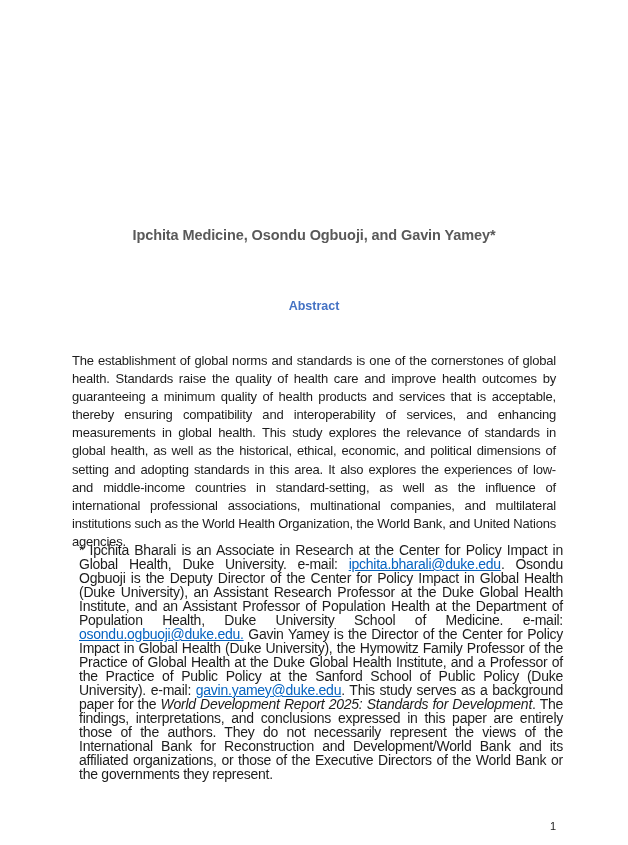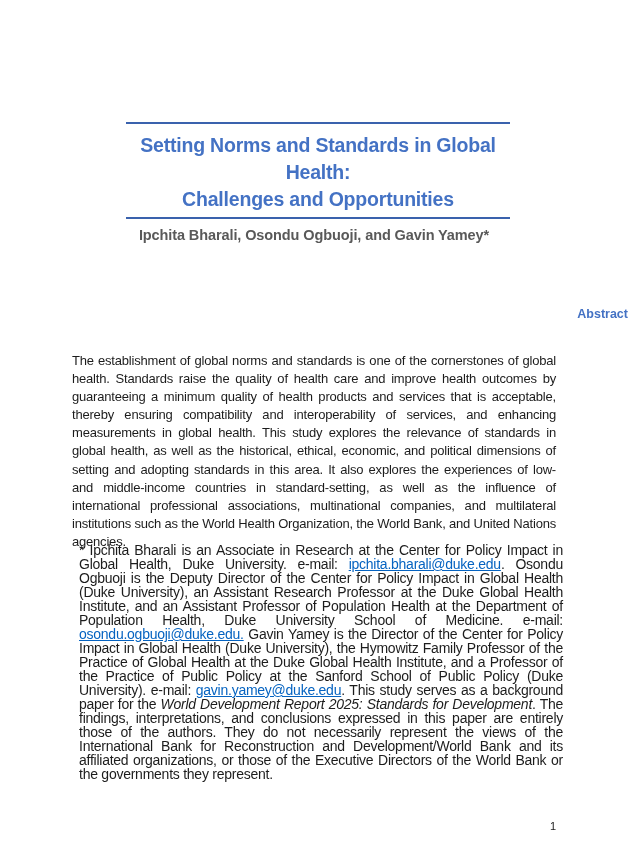--- a/index.html
+++ b/index.html
@@ -47,25 +47,24 @@
     font-weight: bold;
     letter-spacing: -0.1px;
   }
 
   
   .abstract-heading {
     position: absolute;
     top: 299px;
     left: 0;
     width: 628px;
-    text-align: right;
+    text-align: center;
     color: #4472c4;
     font-size: 12.5px;
     font-weight: bold;
-    margin-top: 8px;
   }
 
   
   .abstract-body {
     position: absolute;
     top: 352px;
     left: 72px;
     width: 484px;
     margin: 0;
     text-align: justify;
@@ -106,26 +105,22 @@
     text-align: right;
     color: #1c1c1c;
     font-size: 11px;
   }
 </style>
 </head>
 <body>
 
 <div class="page">
 
-  <div class="title-block">
-    <div class="title-line">Setting Norms and Standards in Global Health:</div>
-    <div class="title-line">Challenges and Opportunities</div>
-  </div>
 
-  <div class="authors">Ipchita Bharali, Osondu Ogbuoji, and Gavin Yamey*</div>
+  <div class="authors">Ipchita Medicine, Osondu Ogbuoji, and Gavin Yamey*</div>
 
   <div class="abstract-heading">Abstract</div>
 
   <p class="abstract-body">The establishment of global norms and standards is one of the cornerstones of global health. Standards raise the quality of health care and improve health outcomes by guaranteeing a minimum quality of health products and services that is acceptable, thereby ensuring compatibility and interoperability of services, and enhancing measurements in global health. This study explores the relevance of standards in global health, as well as the historical, ethical, economic, and political dimensions of setting and adopting standards in this area. It also explores the experiences of low- and middle-income countries in standard-setting, as well as the influence of international professional associations, multinational companies, and multilateral institutions such as the World Health Organization, the World Bank, and United Nations agencies.</p>
 
   <p class="footnote"><span class="seg-plain">* Ipchita Bharali is an Associate in Research at the Center for Policy Impact in Global Health, Duke University. e-mail: </span><a class="seg-link">ipchita.bharali@duke.edu</a><span class="seg-plain">. Osondu Ogbuoji is the Deputy Director of the Center for Policy Impact in Global Health (Duke University), an Assistant Research Professor at the Duke Global Health Institute, and an Assistant Professor of Population Health at the Department of Population Health, Duke University School of Medicine. e-mail: </span><a class="seg-link">osondu.ogbuoji@duke.edu.</a><span class="seg-plain"> Gavin Yamey is the Director of the Center for Policy Impact in Global Health (Duke University), the Hymowitz Family Professor of the Practice of Global Health at the Duke Global Health Institute, and a Professor of the Practice of Public Policy at the Sanford School of Public Policy (Duke University). e-mail: </span><a class="seg-link">gavin.yamey@duke.edu</a><span class="seg-plain">. This study serves as a background paper for the </span><span class="seg-italic">World Development Report 2025: Standards for Development</span><span class="seg-plain">. The findings, interpretations, and conclusions expressed in this paper are entirely those of the authors. They do not necessarily represent the views of the International Bank for Reconstruction and Development/World Bank and its affiliated organizations, or those of the Executive Directors of the World Bank or the governments they represent.</span></p>
 
   <div class="page-number">1</div>
 
 </div>

